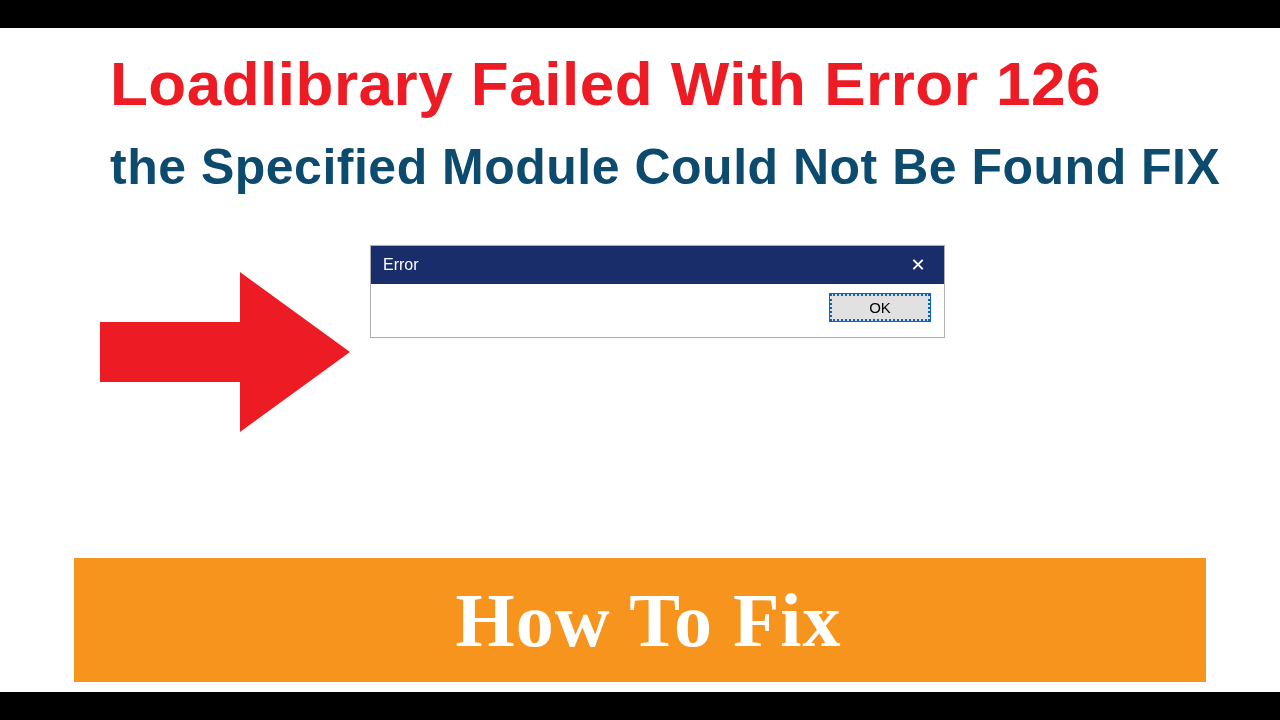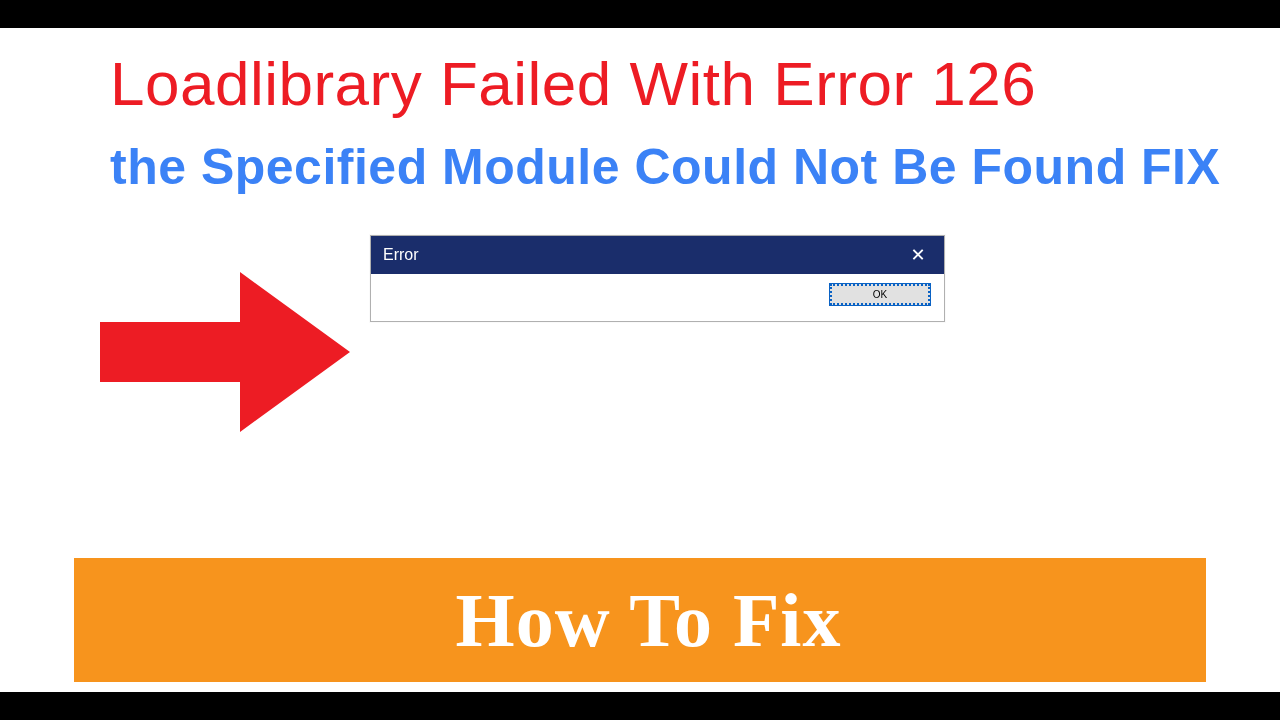--- a/index.html
+++ b/index.html
@@ -19,53 +19,53 @@
     background: #000;
   }
   .bar-top { top: 0; height: 28px; }
   .bar-bottom { bottom: 0; height: 28px; }
 
   .title-red {
     position: absolute;
     left: 110px;
     top: 48px;
     font-family: "Arial Narrow", "Impact", "Arial", sans-serif;
-    font-weight: 400;
+    font-weight: 700;
     font-stretch: condensed;
     font-size: 62px;
     color: #ed1c24;
     letter-spacing: 0.5px;
   }
   .title-black {
     position: absolute;
     left: 110px;
     top: 138px;
     font-family: "Arial Narrow", "Impact", "Arial", sans-serif;
     font-weight: 800;
     font-stretch: condensed;
     font-size: 50px;
-    color: #3b82f6;
+    color: #0c4a6e;
     letter-spacing: 0.5px;
   }
 
   
   .arrow-wrap {
     position: absolute;
     left: 100px;
     top: 272px;
     width: 250px;
     height: 160px;
   }
   .arrow-wrap svg { width: 100%; height: 100%; display:block; }
 
   
   .dialog {
     position: absolute;
     left: 370px;
-    top: 235px;
+    top: 245px;
     width: 575px;
     background: #ffffff;
     border: 1px solid #b0b0b0;
     box-shadow: 0 0 0 1px rgba(0,0,0,0.02);
   }
   .dialog-titlebar {
     display: flex;
     align-items: center;
     justify-content: space-between;
     background: #1a2d6b;
@@ -94,21 +94,21 @@
     justify-content: flex-end;
     padding: 10px 14px 16px 14px;
   }
   .ok-btn {
     min-width: 100px;
     padding: 3px 18px;
     text-align: center;
     background: #e1e1e1;
     border: 2px dotted #0a62c4;
     outline: 1px solid #0a62c4;
-    font-size: 10px;
+    font-size: 15px;
     font-family: "Segoe UI", Arial, sans-serif;
     cursor: pointer;
   }
 
   
   .orange-banner {
     position: absolute;
     left: 74px;
     right: 74px;
     top: 558px;

